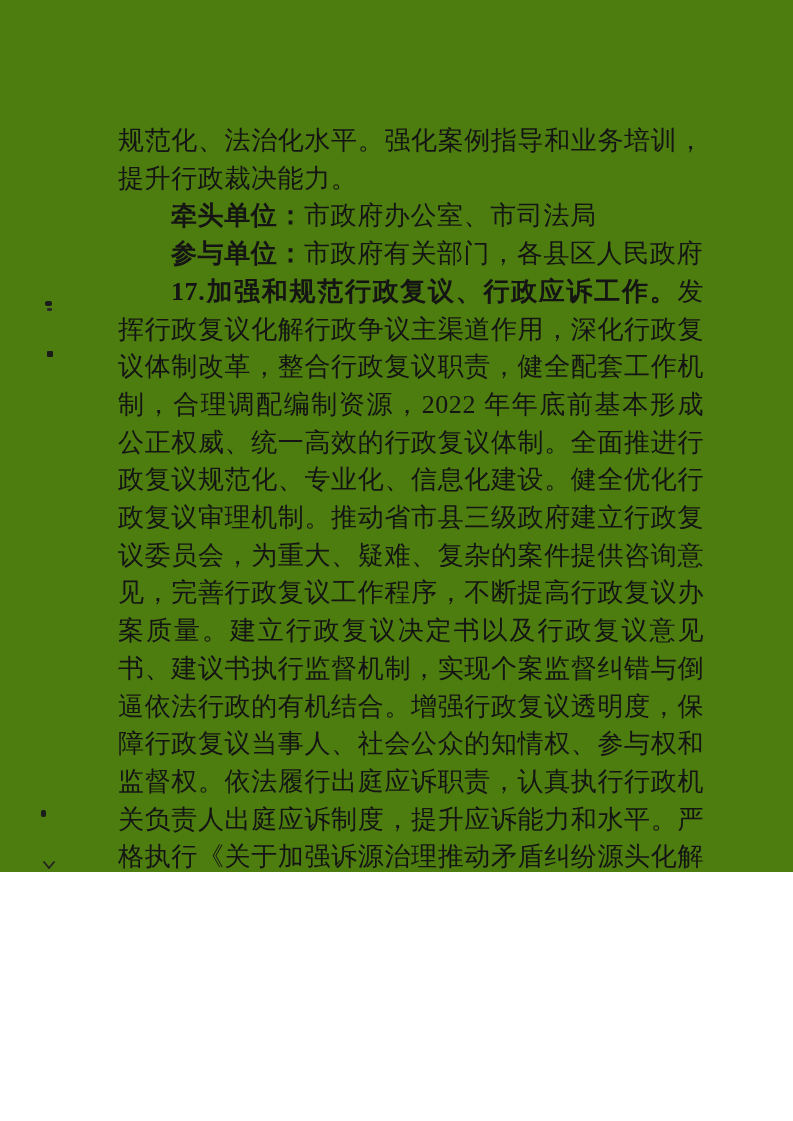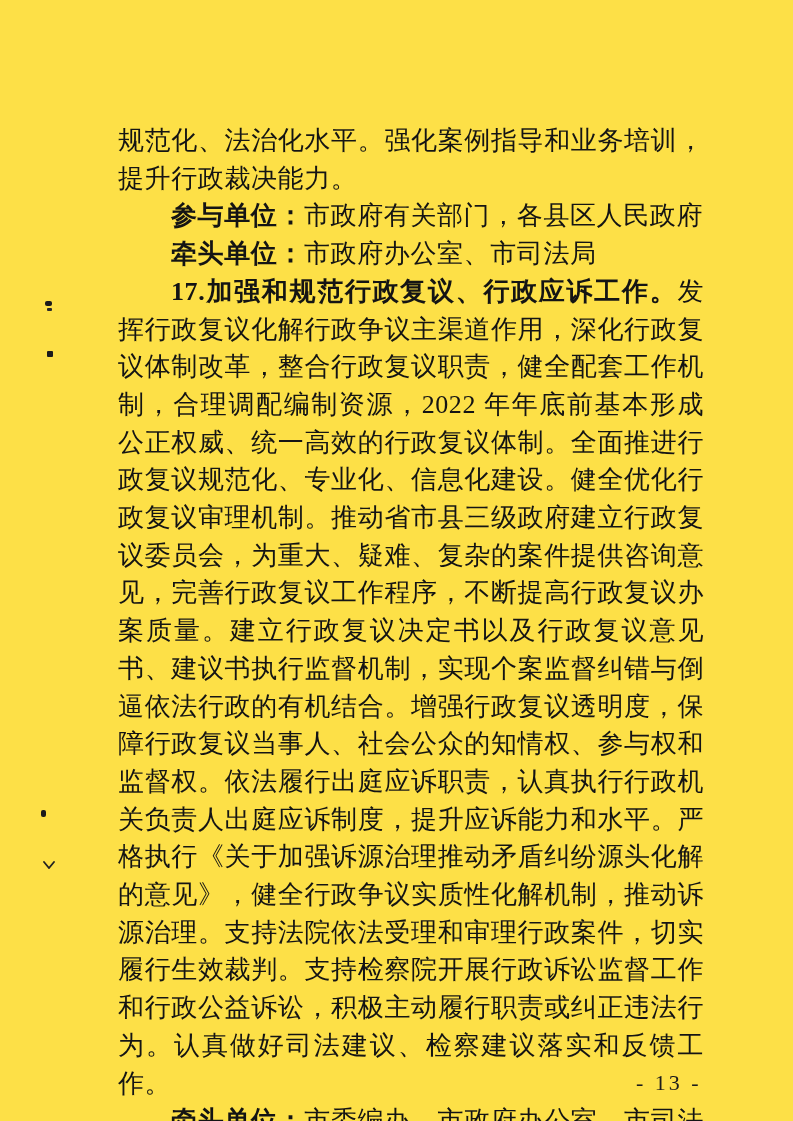--- a/index.html
+++ b/index.html
@@ -3,22 +3,22 @@
 <meta charset="utf-8">
 <style>
   html, body {
     margin: 0;
     padding: 0;
     background: #ffffff;
   }
   .page {
     position: relative;
     width: 793px;
-    height: 1121px;
-    background: #fde047;
+    height: 872px;
+    background: #4d7c0f;
     overflow: hidden;
     font-family: "Liberation Serif", "DejaVu Serif", serif;
     color: #141414;
   }
   .text-block {
     position: absolute;
     left: 118px;
     top: 122px;
     width: 586px;
     font-size: 26px;
@@ -76,23 +76,23 @@
 </style>
 </head>
 <body>
 
 <div class="page">
 
   <div class="text-block">
 
     <p class="para"><span>规范化、法治化水平。强化案例指导和业务培训，提升行政裁决能力。</span></p>
 
+    <p class="para indent"><span class="unit-label">牵头单位：</span><span>市政府办公室、市司法局</span></p>
+
     <p class="para indent"><span class="unit-label">参与单位：</span><span>市政府有关部门，各县区人民政府</span></p>
-
-    <p class="para indent"><span class="unit-label">牵头单位：</span><span>市政府办公室、市司法局</span></p>
 
     <p class="para indent"><span class="item-heading">17.加强和规范行政复议、行政应诉工作。</span><span>发挥行政复议化解行政争议主渠道作用，深化行政复议体制改革，整合行政复议职责，健全配套工作机制，合理调配编制资源，2022 年年底前基本形成公正权威、统一高效的行政复议体制。全面推进行政复议规范化、专业化、信息化建设。健全优化行政复议审理机制。推动省市县三级政府建立行政复议委员会，为重大、疑难、复杂的案件提供咨询意见，完善行政复议工作程序，不断提高行政复议办案质量。建立行政复议决定书以及行政复议意见书、建议书执行监督机制，实现个案监督纠错与倒逼依法行政的有机结合。增强行政复议透明度，保障行政复议当事人、社会公众的知情权、参与权和监督权。依法履行出庭应诉职责，认真执行行政机关负责人出庭应诉制度，提升应诉能力和水平。严格执行《关于加强诉源治理推动矛盾纠纷源头化解的意见》，健全行政争议实质性化解机制，推动诉源治理。支持法院依法受理和审理行政案件，切实履行生效裁判。支持检察院开展行政诉讼监督工作和行政公益诉讼，积极主动履行职责或纠正违法行为。认真做好司法建议、检察建议落实和反馈工作。</span></p>
 
     <p class="para indent"><span class="unit-label">牵头单位：</span><span>市委编办、市政府办公室、市司法局、市中级人民法院、市人民检察院</span></p>
 
   </div>
 
   <div class="margin-mark mark-1"></div>
   <div class="margin-mark mark-2"></div>
   <div class="margin-mark mark-3"></div>

